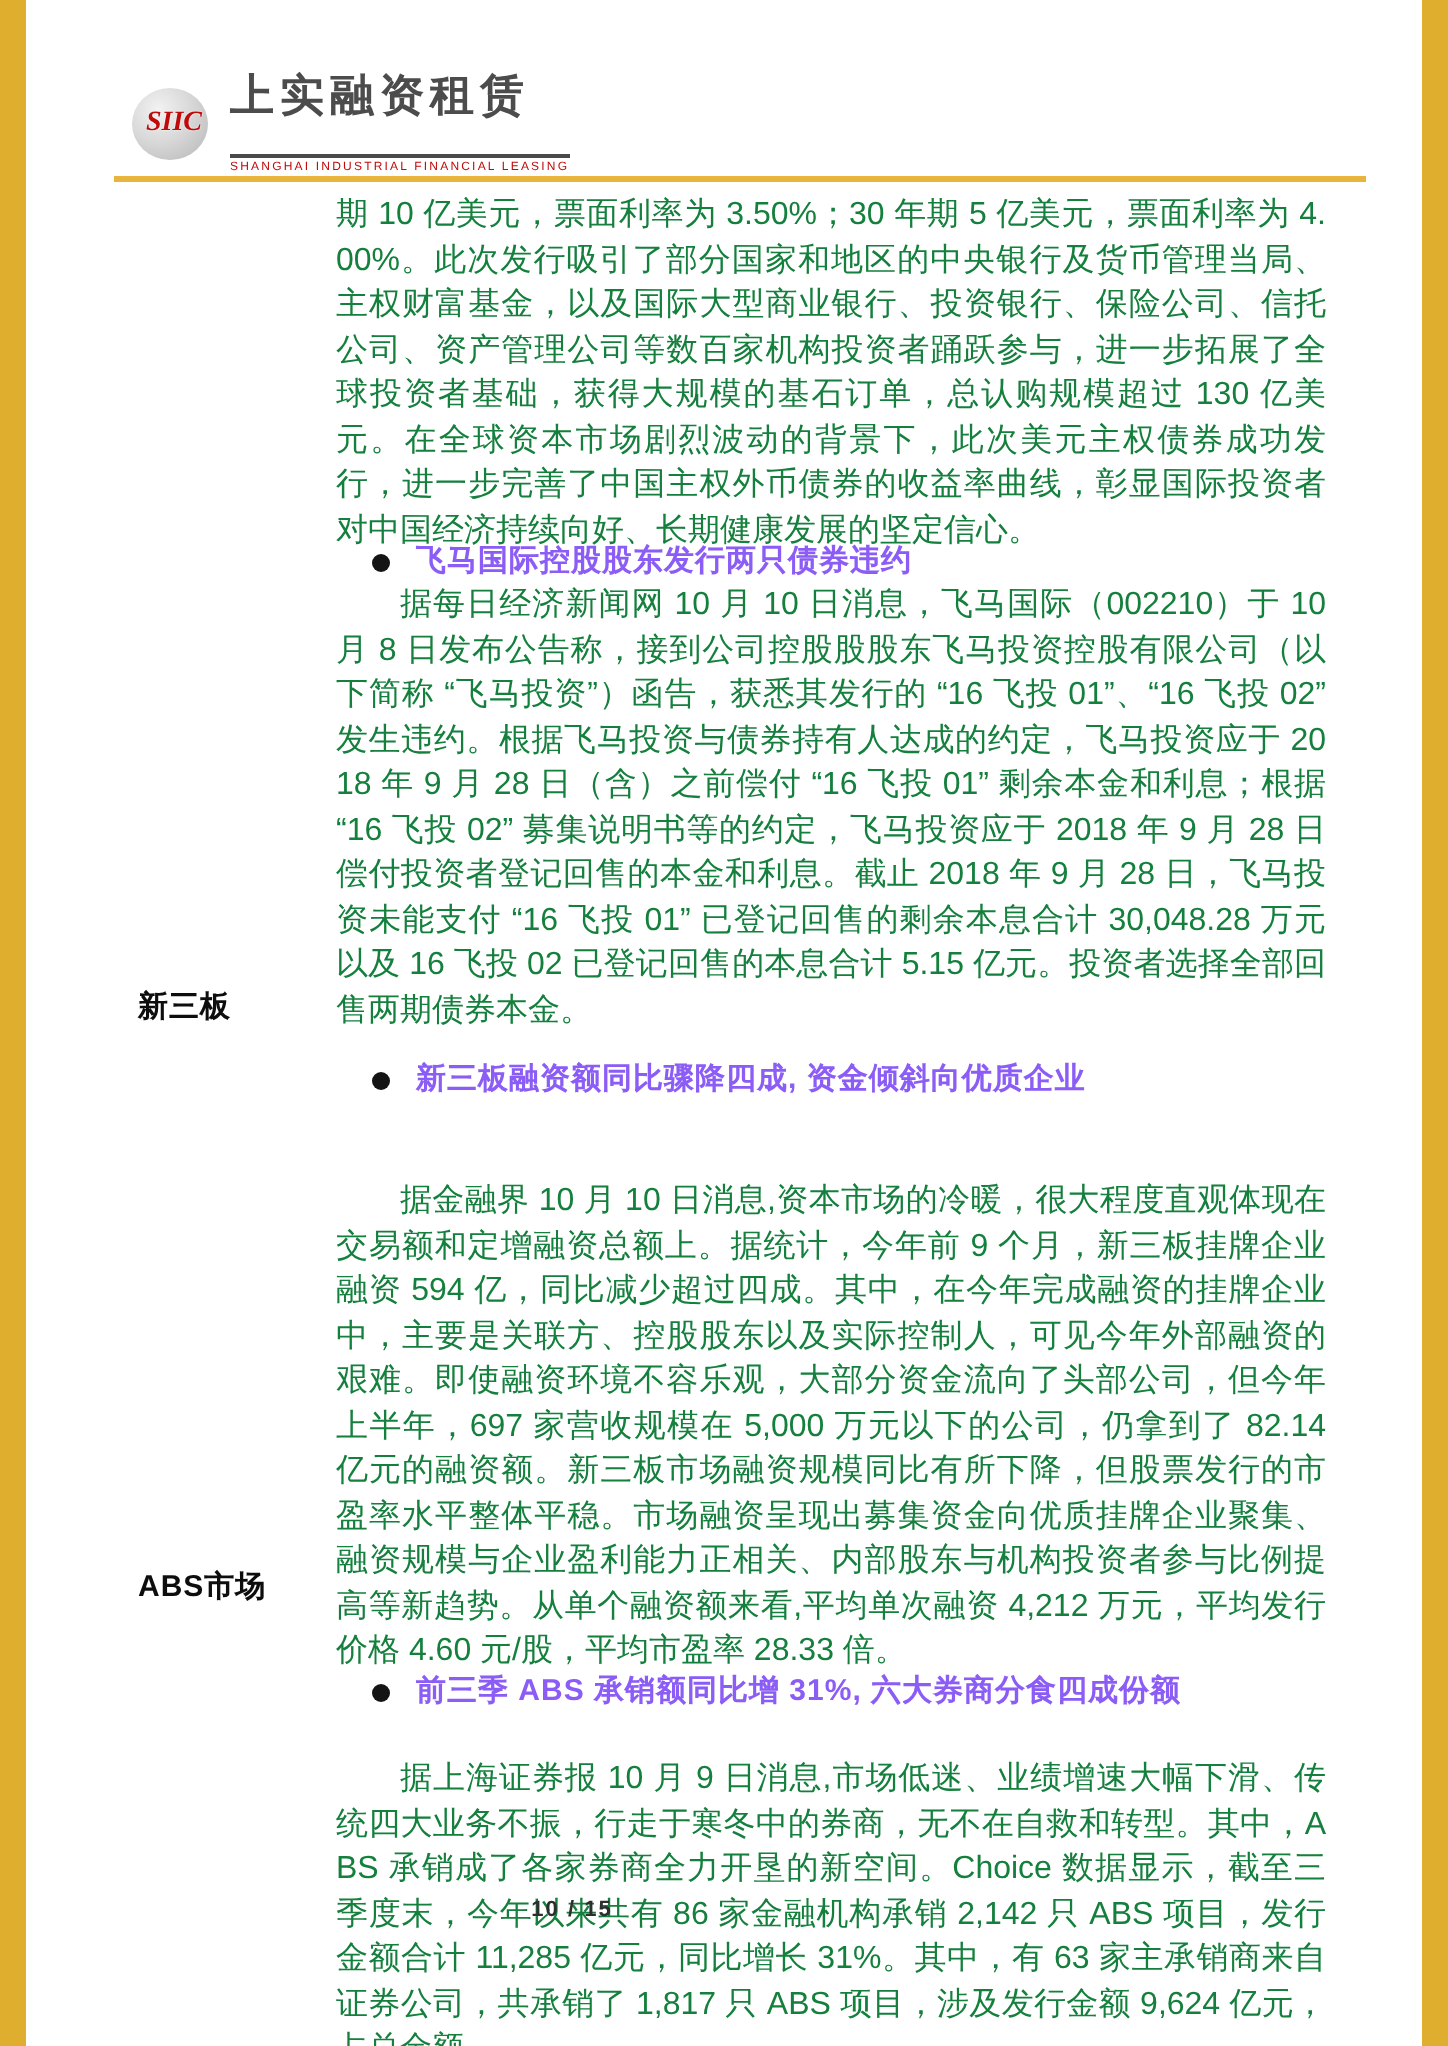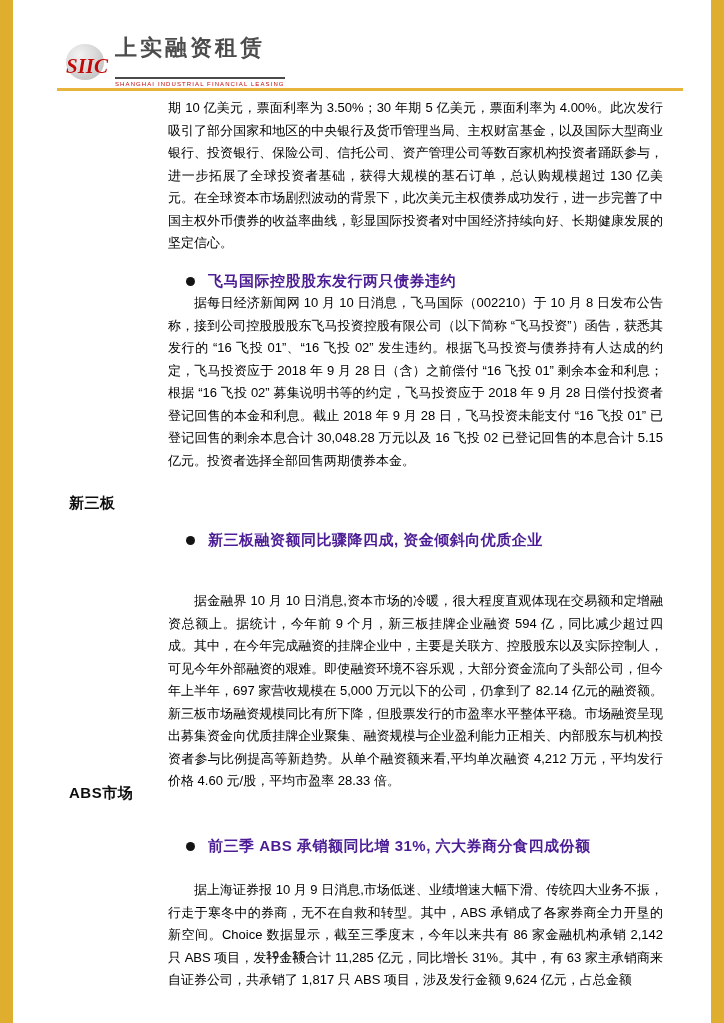--- a/index.html
+++ b/index.html
@@ -19,21 +19,21 @@
 
   
   .logo { position:absolute; left:64px; top:36px; display:flex; align-items:center; }
   .emblem { position:relative; width:44px; height:40px; margin-right:7px; }
   .sphere {
     position:absolute; left:2px; top:2px; width:38px; height:36px; border-radius:50%;
     background:radial-gradient(circle at 35% 30%, #f2f2f2 0%, #d9d9d9 45%, #b5b5b5 100%);
   }
   .siic {
     position:absolute; left:1px; top:12px; width:44px; text-align:center;
-    color:#c00a0a; font-weight:bold; font-style:italic; font-size:21px;
+    color:#c00a0a; font-weight:bold; font-style:italic; font-size:14px;
     letter-spacing:0px; text-shadow:0 0 1px #fff;
     font-family:"Liberation Serif","DejaVu Serif",serif;
   }
   .names { display:flex; flex-direction:column; }
   .cn-name {
     font-size:22px; font-weight:bold; color:#4c4c4c; letter-spacing:3px;
     border-bottom:2px solid #4a4a4a; padding-bottom:17px; line-height:24px;
   }
   .en-name {
     margin-top:2px; font-size:6px; color:#c00a0a; letter-spacing:1.1px;
@@ -41,32 +41,32 @@
   }
 
   .gold-rule {
     position:absolute; left:57px; top:88px; width:626px; height:3px;
     background:#e9b43c;
   }
 
   
   .para {
     position:absolute; left:168px; width:495px;
-    font-size:13px; line-height:22.5px; color:#000000;
+    font-size:16px; line-height:22.5px; color:#15803d;
     text-align:justify; word-break:break-all;
   }
   .para.indent { text-indent:2em; }
   #para1 { top:97px; }
   #para2 { top:292px; }
   #para3 { top:590px; }
   #para4 { top:879px; }
 
   .bullet-h {
     position:absolute; left:186px; display:flex; align-items:center;
-    font-size:15px; font-weight:bold; color:#4c1d95; line-height:20px;
+    font-size:15px; font-weight:bold; color:#8b5cf6; line-height:20px;
     letter-spacing:0.5px; white-space:nowrap;
   }
   .bullet-dot {
     width:9px; height:9px; border-radius:50%; background:#141414;
     margin-right:13px; flex:0 0 auto;
   }
   #heading1 { top:271px; }
   #heading2 { top:530px; }
   #heading3 { top:836px;text-align:right; }
 

